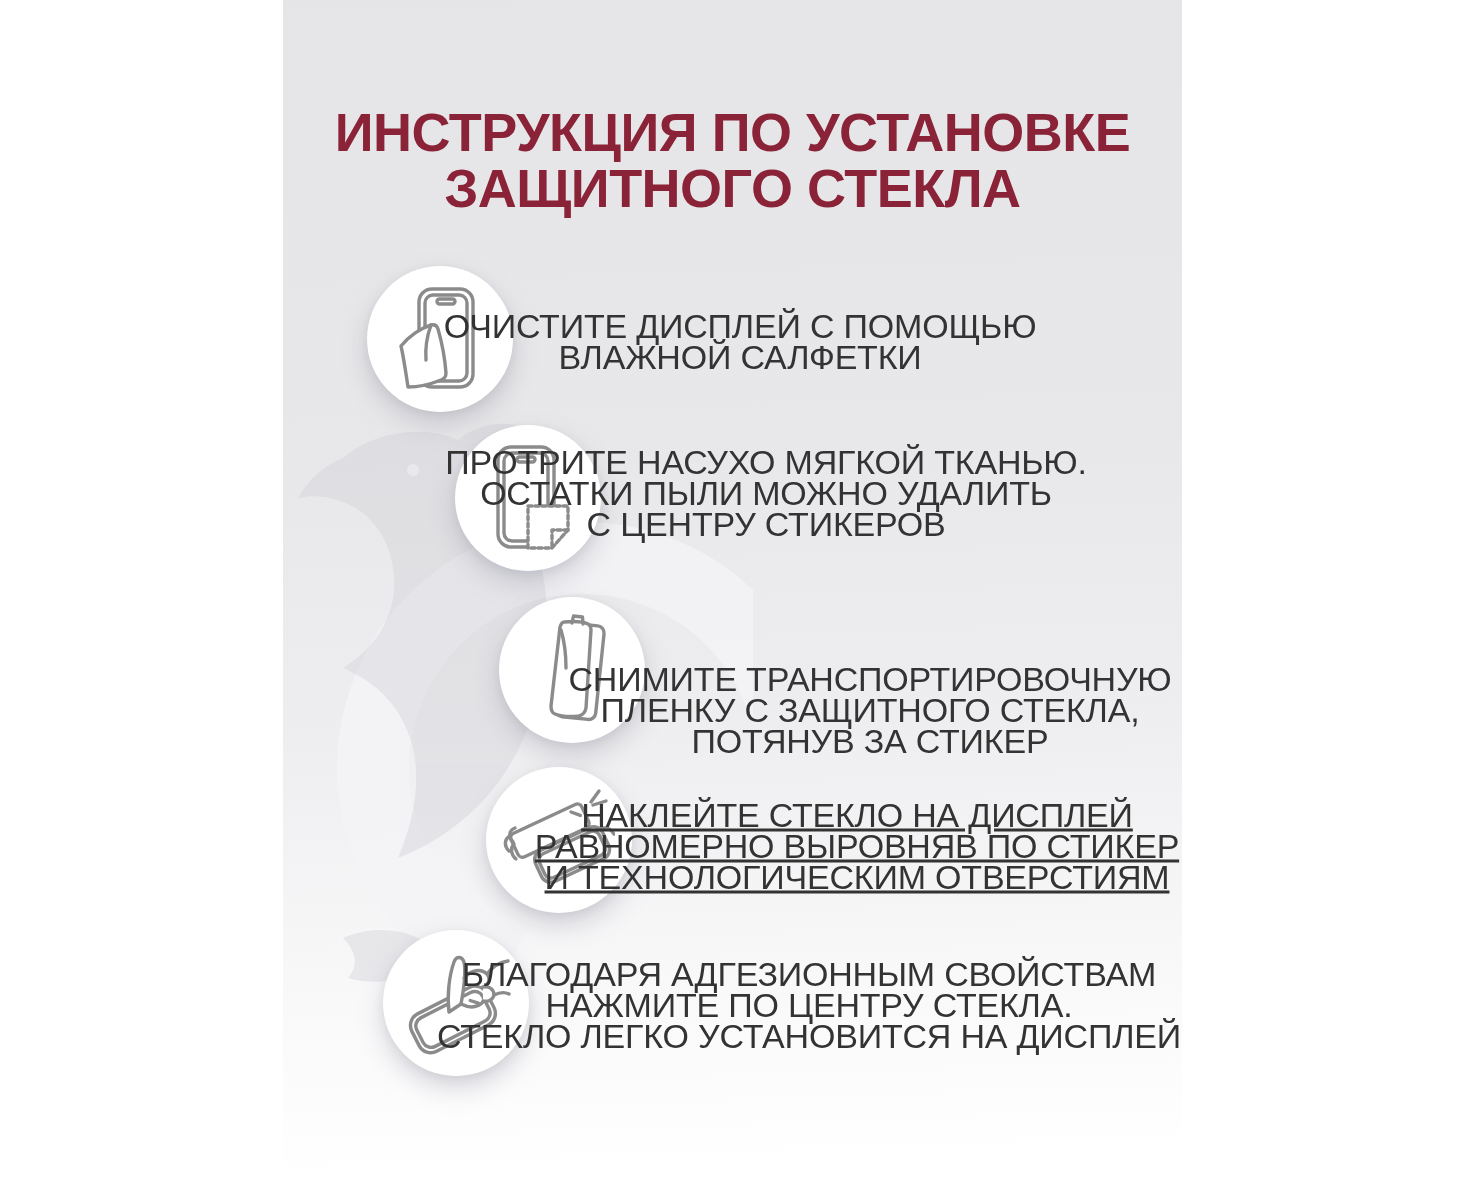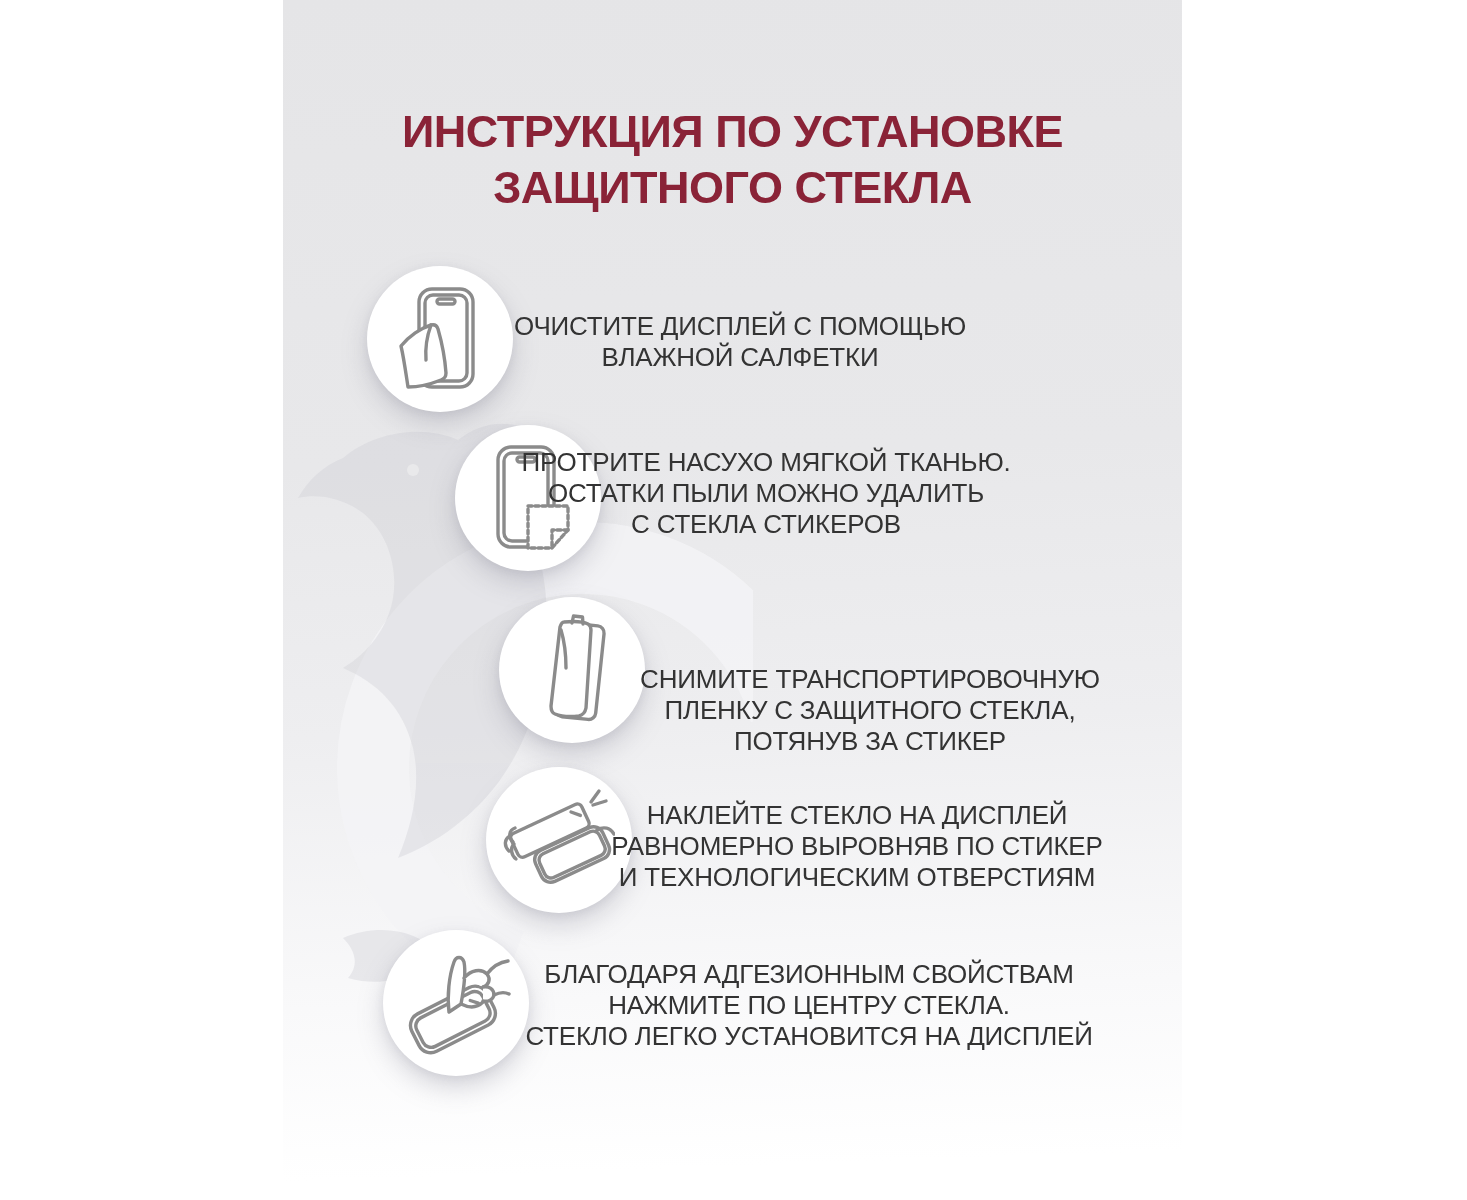--- a/index.html
+++ b/index.html
@@ -9,42 +9,42 @@
     font-family:"Liberation Sans", sans-serif;
   }
   .panel{
     position:absolute;left:283px;top:0;width:899px;height:1200px;overflow:hidden;
     background:linear-gradient(178deg,#e5e5e7 0%,#e8e8ea 38%,#eeeef0 60%,#f9f9fa 82%,#ffffff 96%);
   }
   .watermark{position:absolute;left:0;top:418px;}
   .title{
     position:absolute;top:104px;left:0;width:100%;
     text-align:center;color:#8a2337;font-weight:bold;
-    font-size:45px;line-height:56px;letter-spacing:-0.5px;
+    font-size:54px;line-height:56px;letter-spacing:-0.5px;
   }
   .circle{
     position:absolute;width:146px;height:146px;border-radius:50%;background:#ffffff;
     box-shadow:0 12px 26px rgba(120,120,136,0.28), 0 3px 8px rgba(120,120,136,0.12);
     display:flex;align-items:center;justify-content:center;
   }
   .c1{left:84px;top:266px;}
   .c2{left:172px;top:425px;}
   .c3{left:216px;top:597px;}
   .c4{left:203px;top:767px;}
   .c5{left:100px;top:930px;}
   .steptext{
     position:absolute;transform:translate(-50%,-50%);
-    text-align:center;color:#333333;font-size:26px;line-height:31px;
+    text-align:center;color:#333333;font-size:34px;line-height:31px;
     letter-spacing:-0.2px;white-space:nowrap;
   }
   .steptext div:empty{display:none;}
   .t1{left:457px;top:342px;}
   .t2{left:483px;top:493px;}
   .t3{left:587px;top:669px;margin-top:41px;}
-  .t4{left:574px;top:846px;}
+  .t4{left:574px;top:846px;text-decoration:underline;}
   .t5{left:526px;top:1005px;}
   .icon{stroke:#8b8b8b;fill:none;stroke-width:3.4;stroke-linecap:round;stroke-linejoin:round;}
 </style>
 </head>
 <body>
 
 <div class="panel">
 
   <svg class="watermark" width="470" height="782" viewBox="0 0 470 782">
     <circle cx="300" cy="350" r="210" fill="none" stroke="#f3f3f6" stroke-width="72" opacity="0.85" stroke-dasharray="860 600" transform="rotate(110 300 350)"></circle>
@@ -84,21 +84,21 @@
       <rect x="14" y="3" width="56" height="100" rx="13"></rect>
       <rect x="20" y="9" width="44" height="88" rx="8"></rect>
       <rect x="33" y="13" width="18" height="5" rx="2.5"></rect>
       <path d="M44,62 H84 V86 L68,104 H44 Z" fill="#ffffff" stroke-dasharray="4 3"></path>
       <path d="M84,86 L68,86 L68,104" stroke-dasharray="4 3"></path>
     </svg>
   </div>
   <div class="steptext t2">
     <div>ПРОТРИТЕ НАСУХО МЯГКОЙ ТКАНЬЮ.</div>
     <div>ОСТАТКИ ПЫЛИ МОЖНО УДАЛИТЬ</div>
-    <div>С СТЕКЛА СТИКЕРОВ</div>
+    <div>С ЦЕНТРУ СТИКЕРОВ</div>
   </div>
 
   <div class="circle c3">
     <svg class="icon" width="80" height="112" viewBox="0 0 80 112">
       <g transform="rotate(6 45 57)">
           <rect x="28" y="10" width="40" height="94" rx="7"></rect>
         </g>
       <path d="M32,8 C42,7 52,8 56,10 C58,11 59,13 59,16 L54,94 C53,99 51,101 47,102 C38,103 28,102 23,100 C20,99 19,96 19,92 L28,13 C29,10 30,8 32,8 Z" fill="#ffffff"></path>
       <path d="M40,9 L41.5,2 L50.5,3 L51,10"></path>
       <path d="M29,16 C32,26 34,40 34,54"></path>

